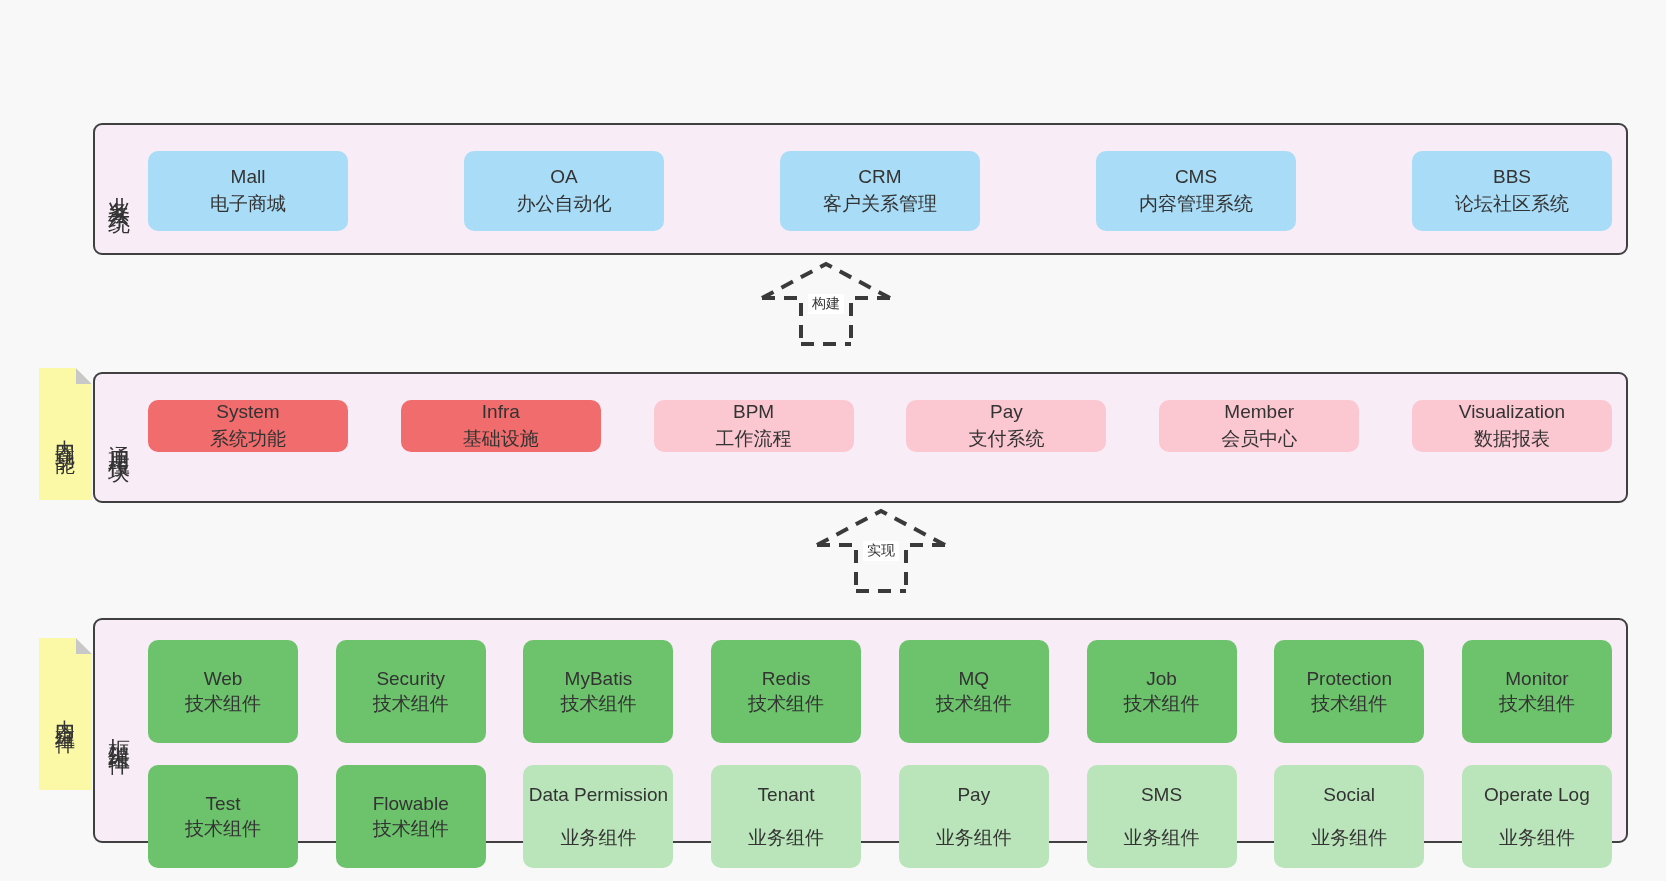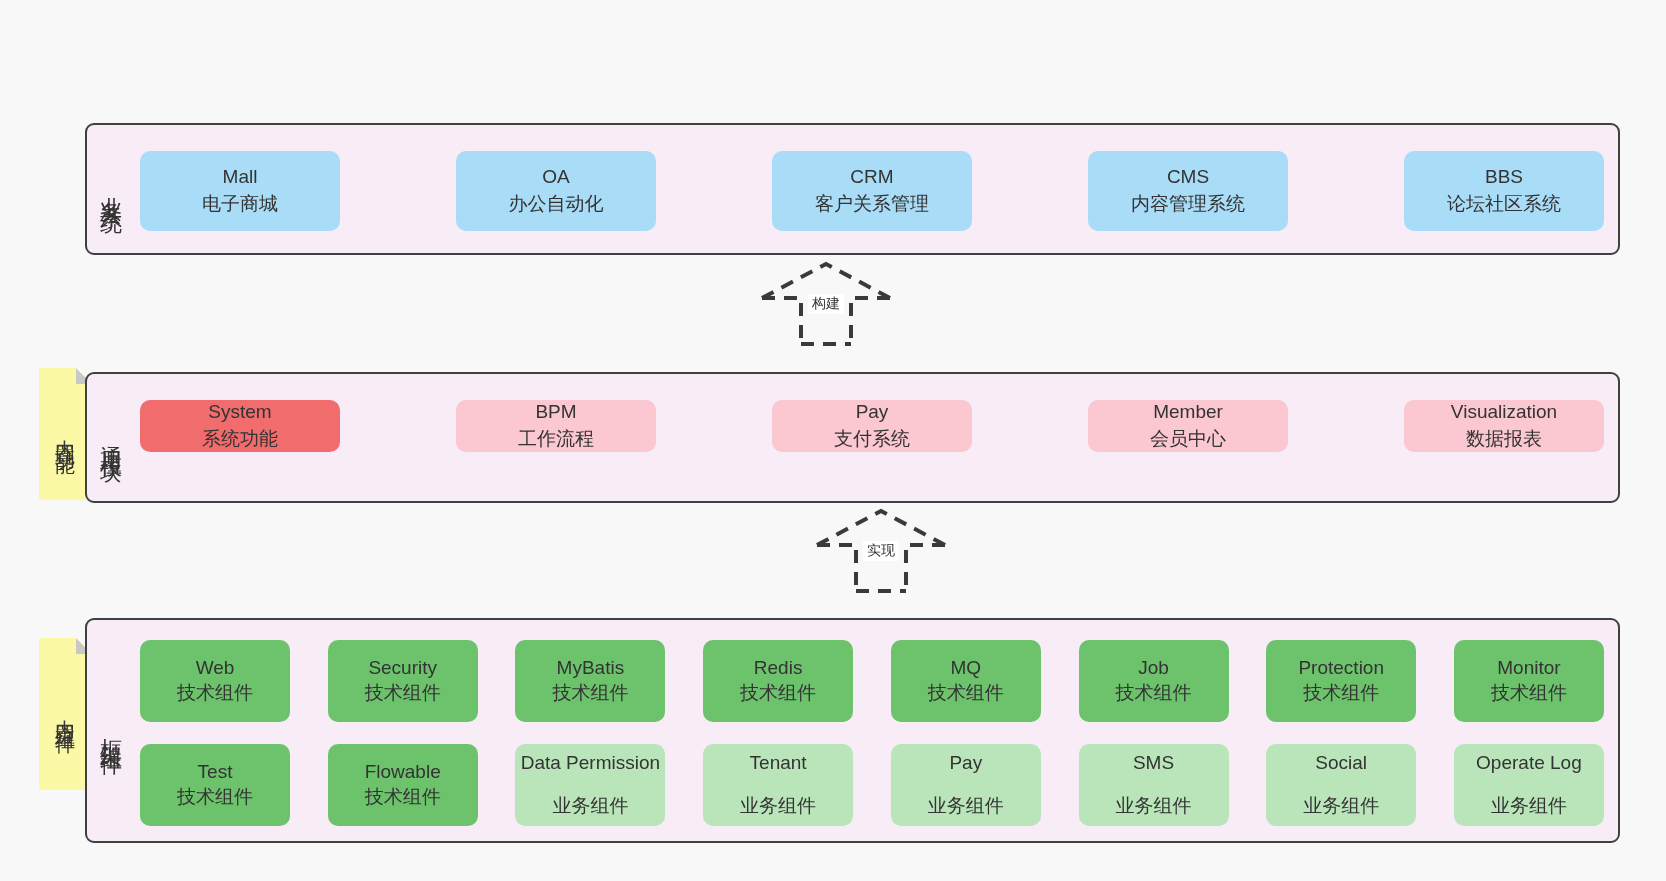--- a/index.html
+++ b/index.html
@@ -5,21 +5,21 @@
   * { margin:0; padding:0; box-sizing:border-box; }
   html,body { width:1666px; height:881px; }
   body {
     position:relative;
     background:var(--page-bg,#f8f8f8);
     font-family:"Liberation Sans","DejaVu Sans",sans-serif;
     color:var(--text,#333333);
     overflow:hidden;
   }
   .panel {
-    position:absolute; left:85px; width:1535px;
+    position:absolute; left:93px; width:1535px;
     background:var(--panel-bg,#f8edf7);
     border:2px solid var(--panel-border,#404040);
     border-radius:9px;
   }
   .vlabel {
     position:absolute; left:13px; top:50%; transform:translateY(-50%);
     writing-mode:vertical-rl; text-orientation:upright;
     font-size:22px; letter-spacing:5px; line-height:1;
   }
   .hrow {
@@ -31,21 +31,21 @@
     display:flex; flex-direction:column; gap:22px;
   }
   .rows-wrap .hrow { position:static; }
   .box {
     border-radius:10px;
     display:flex; flex-direction:column; align-items:center; justify-content:center;
     text-align:center; font-size:19px; line-height:1.42;
   }
   .w200 { width:200px; height:80px; }
   .h74  { height:52px; }
-  .w150 { width:150px; height:82px; line-height:1.3; }
+  .w150 { width:150px; height:103px; line-height:1.3; }
   .blue   { background:var(--blue-box,#a9dcf6); }
   .red    { background:var(--red-box,#f16c6c); }
   .pink   { background:var(--pink-box,#fbc7d1); }
   .green  { background:var(--green-box,#6cc36c); }
   .lgreen { background:var(--light-green-box,#bae5ba);gap:18px; }
   .sticky {
     position:absolute; left:39px; width:53px;
     background:var(--sticky-bg,#fbf9a6);
     clip-path:polygon(0 0, calc(100% - 16px) 0, 100% 16px, 100% 100%, 0 100%);
     display:flex; align-items:center; justify-content:center;
@@ -115,20 +115,24 @@
   <span class="sticky-text">内置功能</span>
 </div>
 
 <section class="panel" style="top:372px;height:131px">
   <div class="vlabel">通用模块</div>
   <div class="hrow" style="top:26px">
     <div class="box red w200 h74">
       <div>System</div>
       <div>系统功能</div>
     </div>
+    <div class="box red w200 h74">
+      <div>Infra</div>
+      <div>基础设施</div>
+    </div>
     <div class="box pink w200 h74">
       <div>BPM</div>
       <div>工作流程</div>
     </div>
     <div class="box pink w200 h74">
       <div>Pay</div>
       <div>支付系统</div>
     </div>
     <div class="box pink w200 h74">
       <div>Member</div>

